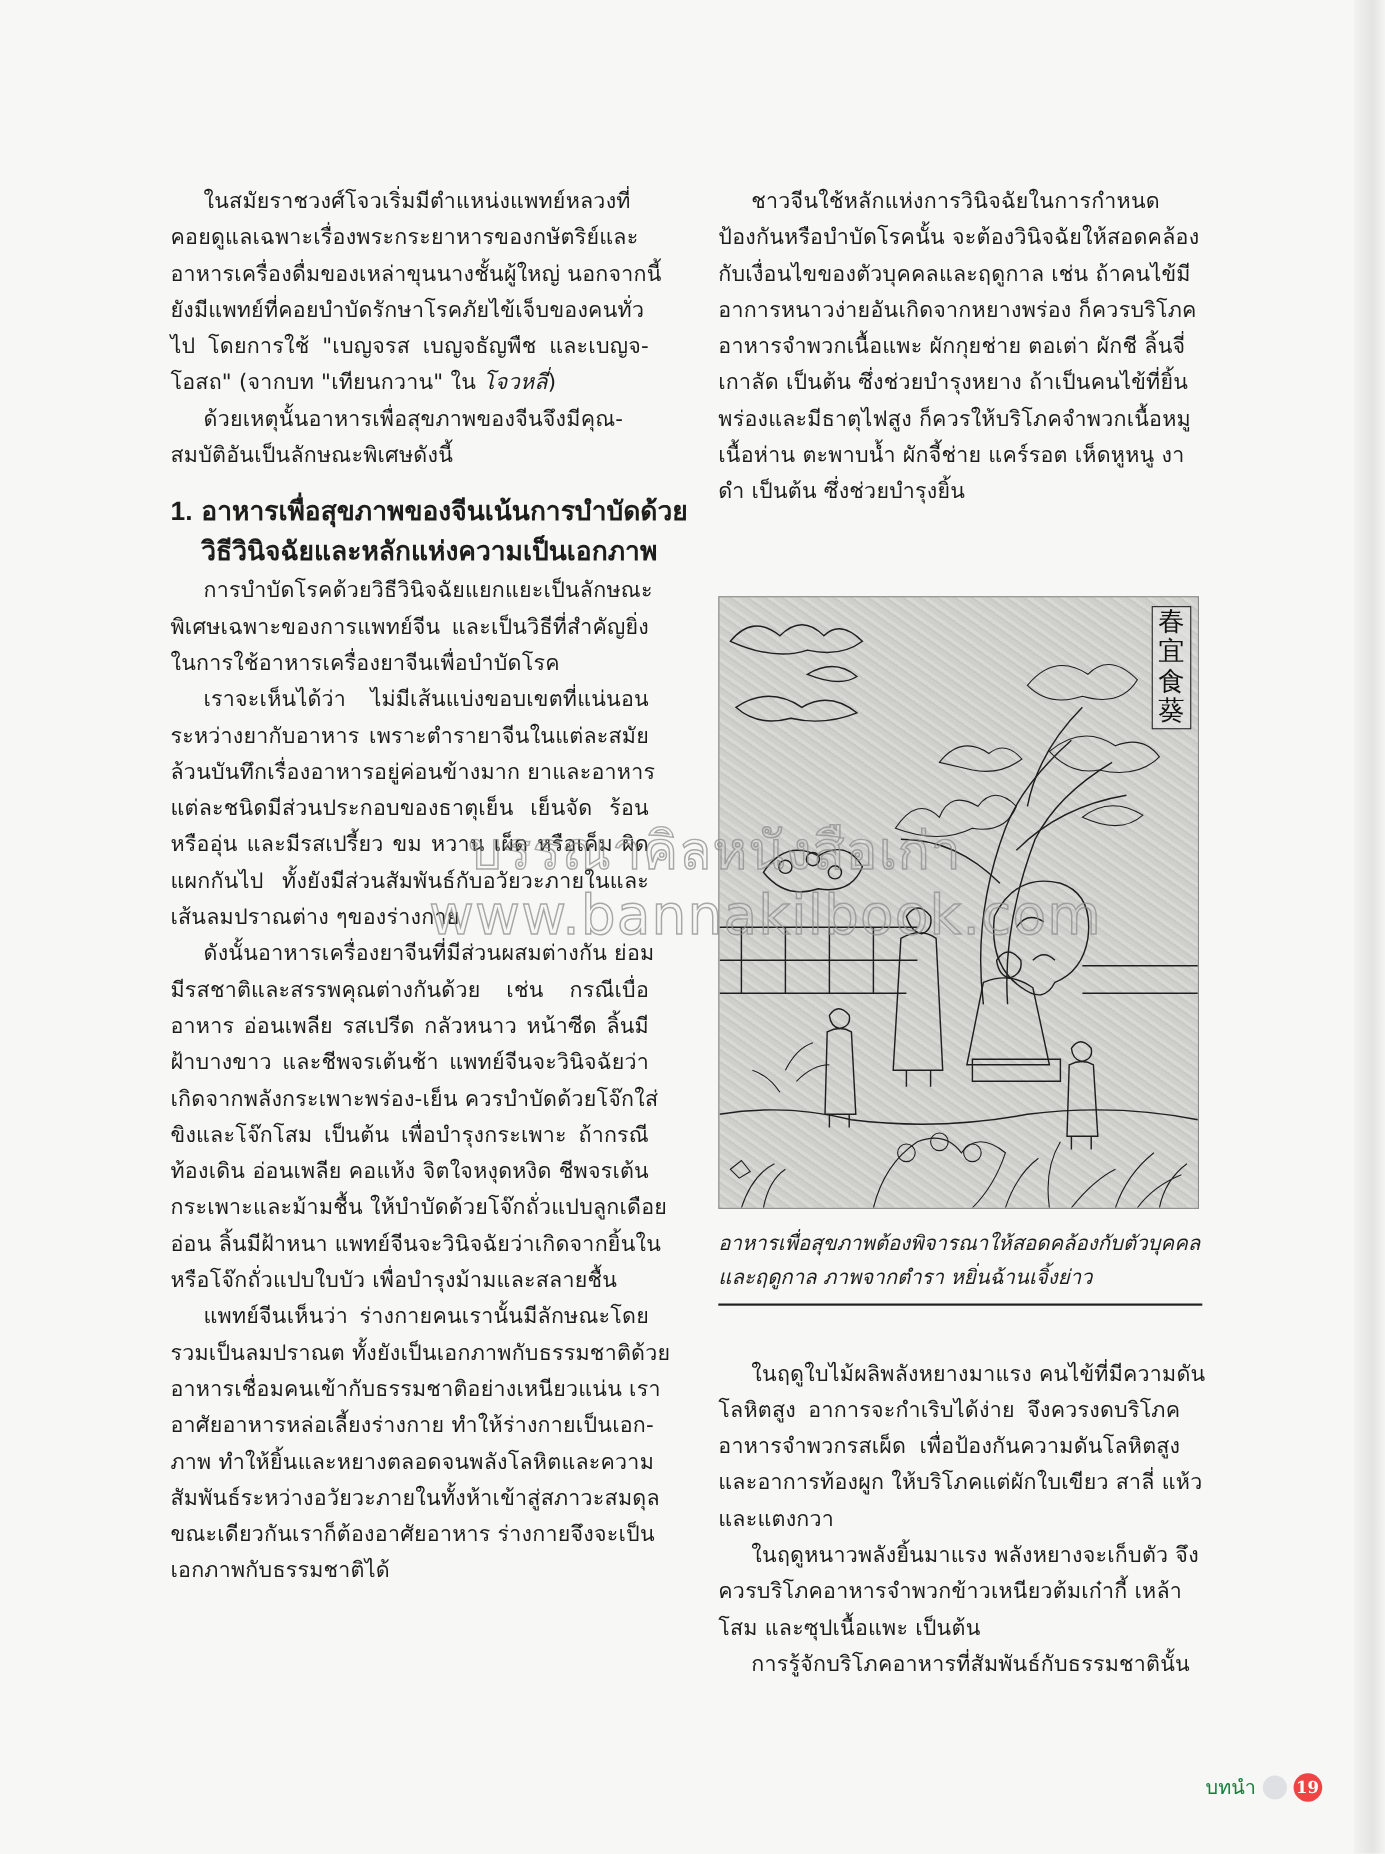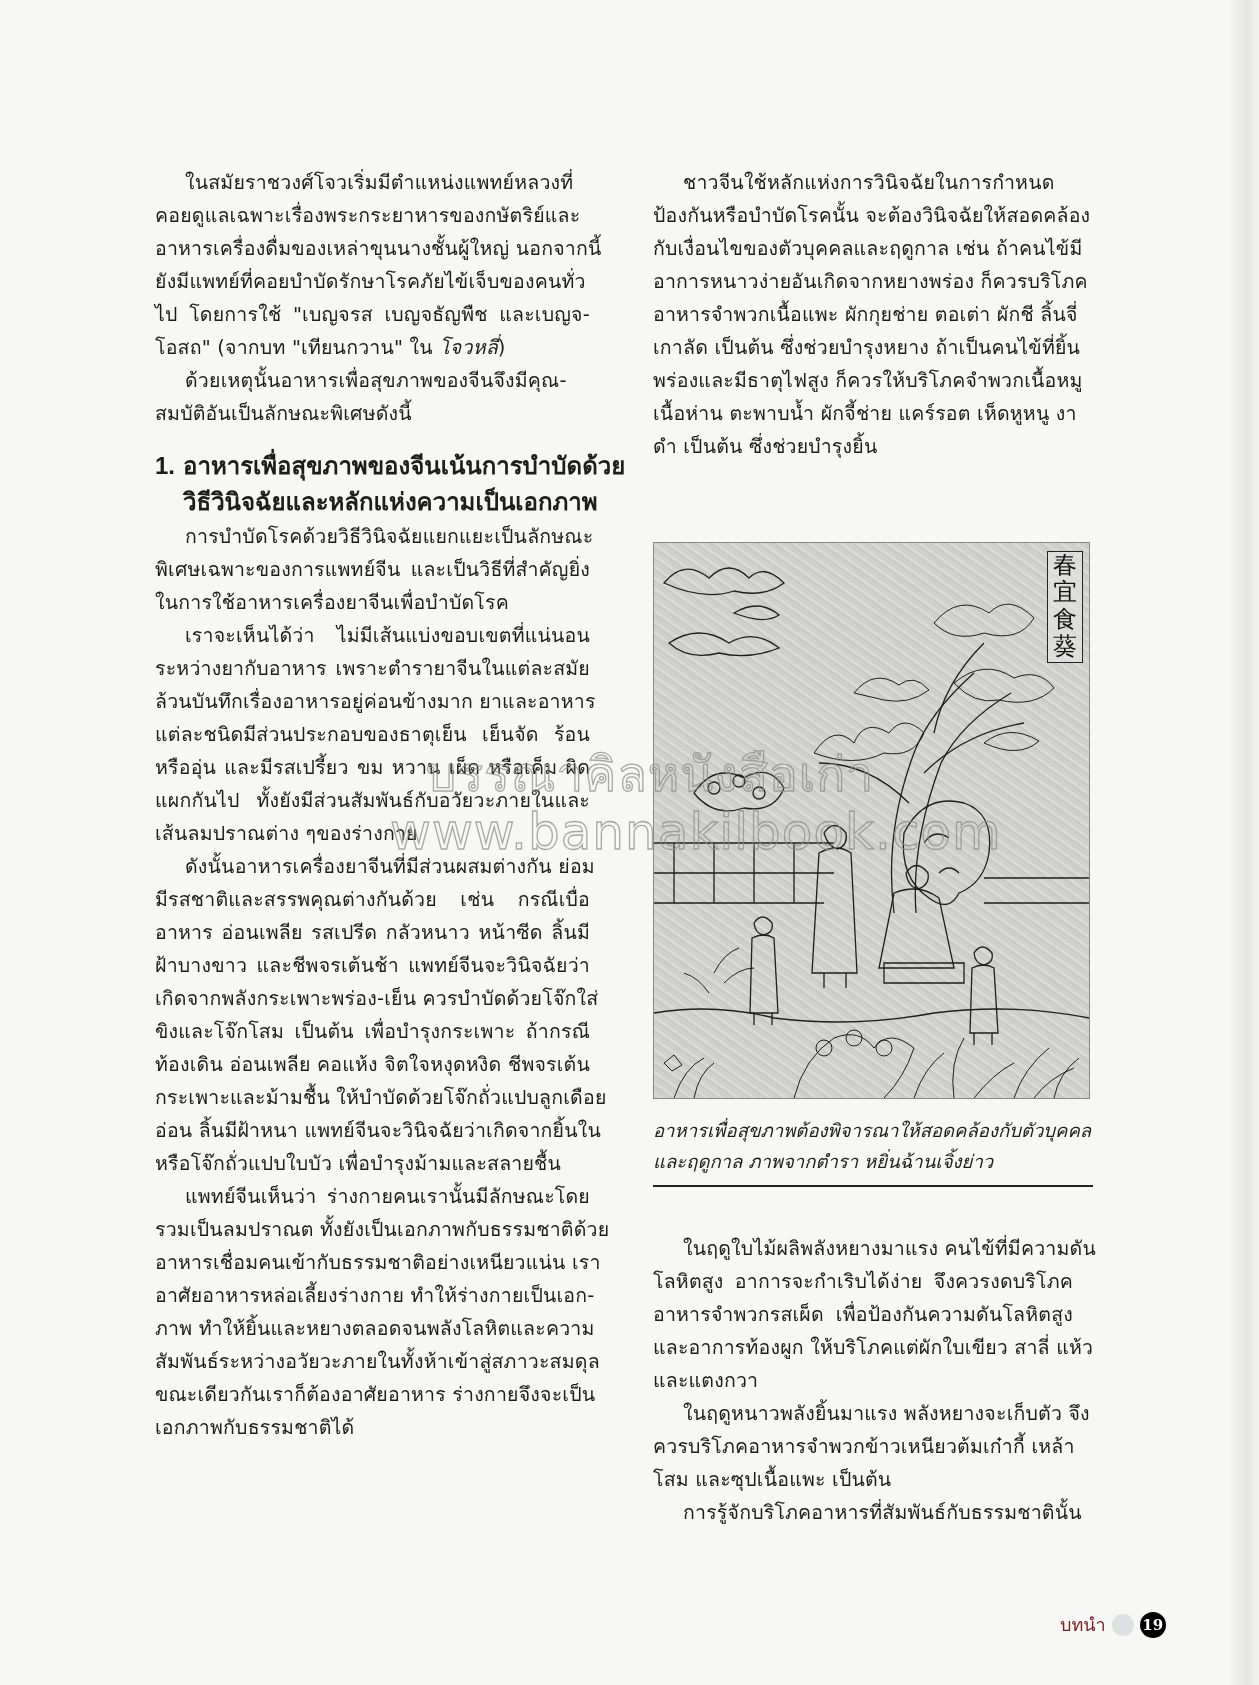--- a/index.html
+++ b/index.html
@@ -59,24 +59,24 @@
       position: absolute; left: 390px; top: 745px; width: 520px;
       font-family: "DejaVu Sans", sans-serif; font-size: 48px; line-height: 58px;
       color: transparent; -webkit-text-stroke: 1.3px rgba(140,140,140,0.75);
       text-align: center; letter-spacing: 1px; pointer-events: none;
     }
     .watermark .wm-url { font-size: 50px; }
     .footer {
       position: absolute; top: 1610px; left: 1060px;
       display: flex; align-items: center; gap: 6px;
     }
-    .footer-section { font-size: 18px; color: #7f1d1d; }
+    .footer-section { font-size: 18px; color: #15803d; margin-left: 36px; }
     .footer-blob { width: 22px; height: 22px; border-radius: 50%; background: #dfe0e3; }
     .page-num {
-      width: 26px; height: 26px; border-radius: 50%; background: #000000; color: #fff;
+      width: 26px; height: 26px; border-radius: 50%; background: #ef4444; color: #fff;
       font-family: "DejaVu Serif", serif; font-weight: bold; font-size: 15px;
       display: flex; align-items: center; justify-content: center;
     }
   </style>
 </head>
 <body>
 
 <div class="page-edge"></div>
 
 <div class="col col-left">

